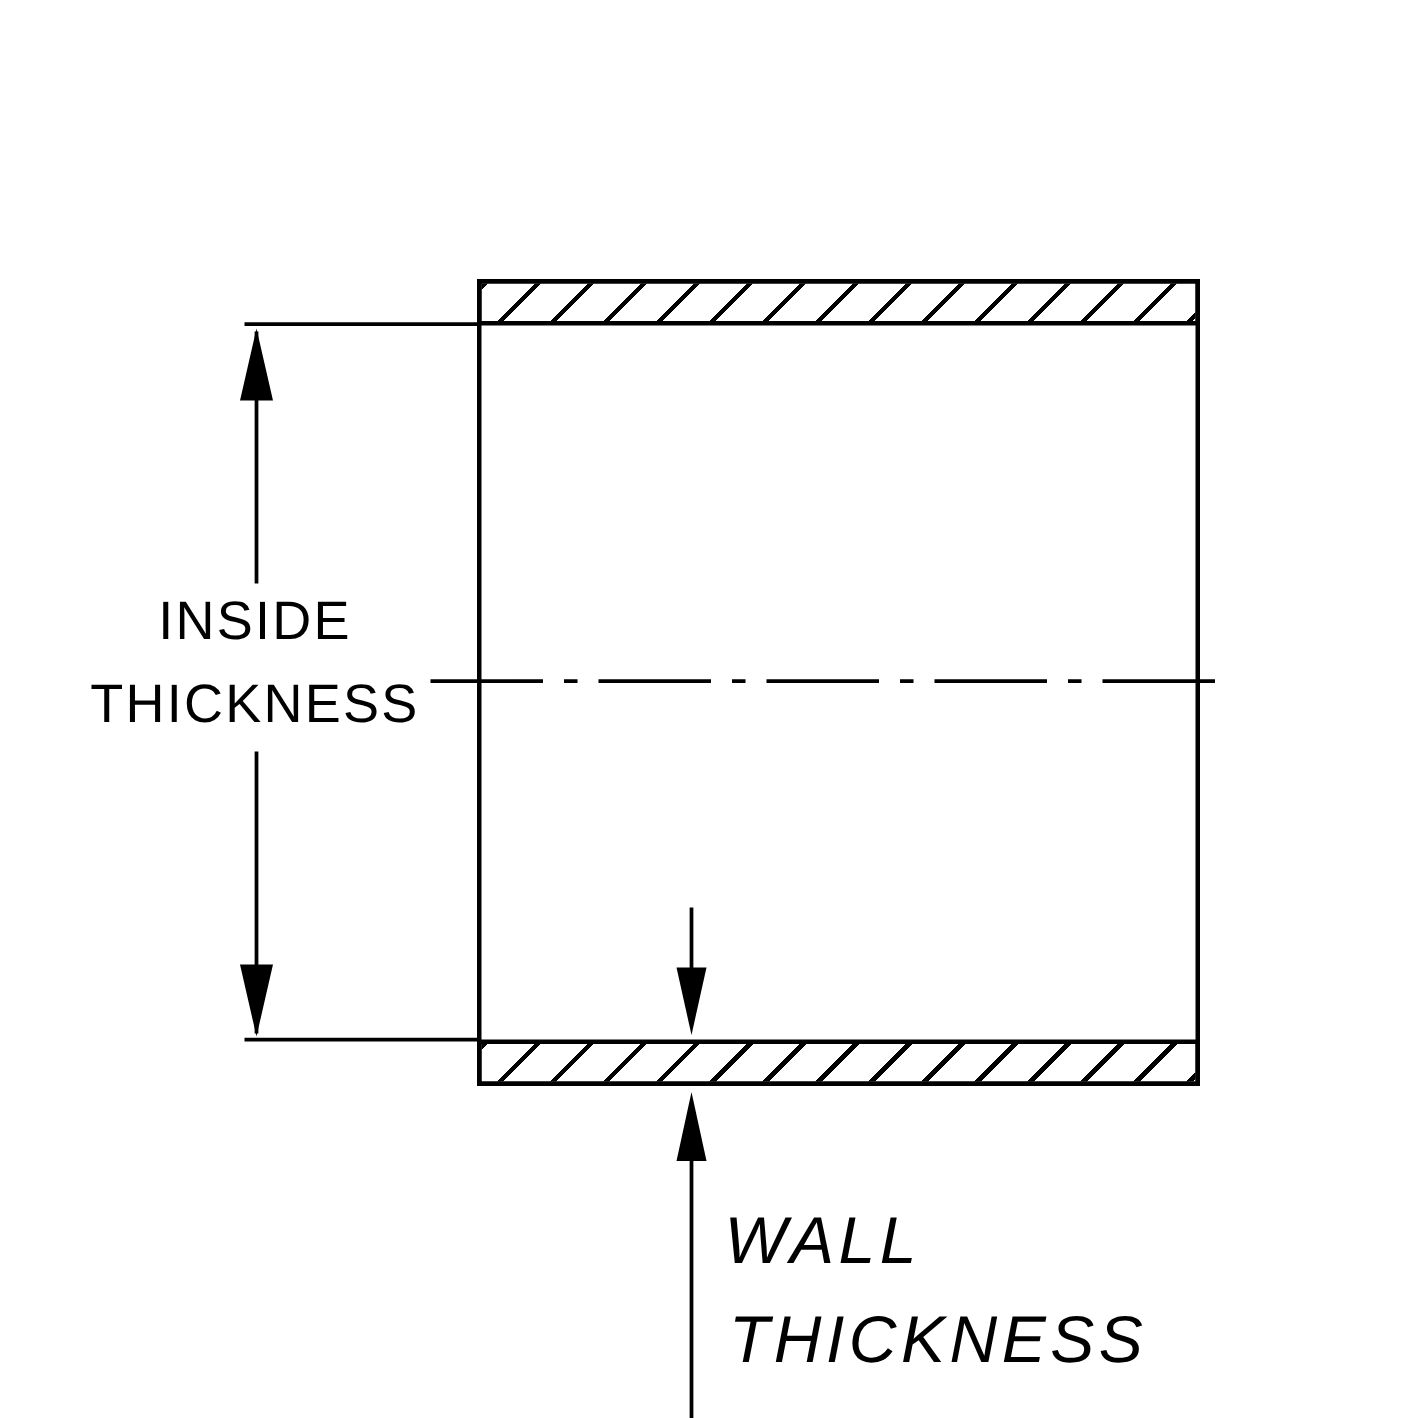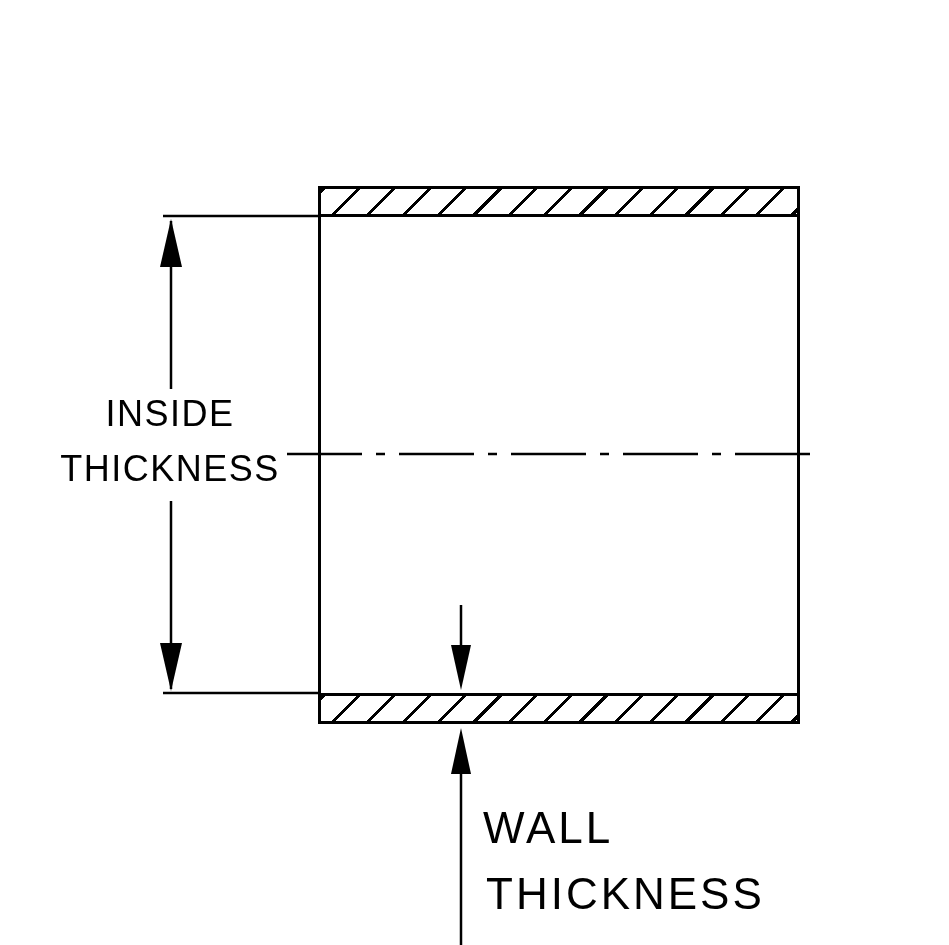--- a/index.html
+++ b/index.html
@@ -58,20 +58,21 @@
     font-size: 36px;
     letter-spacing: 1.5px;
     text-align: center;
   }
   .inside-l1 { left: 40px;  top: 362px; width: 260px; }
   .inside-l2 { left: 20px;  top: 417px; width: 300px; }
   .wall-label {
     font-size: 44px;
     letter-spacing: 3px;
     text-align: left;
+    font-style: italic;
   }
   .wall-l1 { left: 483px; top: 772px; }
   .wall-l2 { left: 486px; top: 838px; }
 </style>
 </head>
 <body>
 
 <div class="canvas">
 
   <div class="tube-body"></div>

